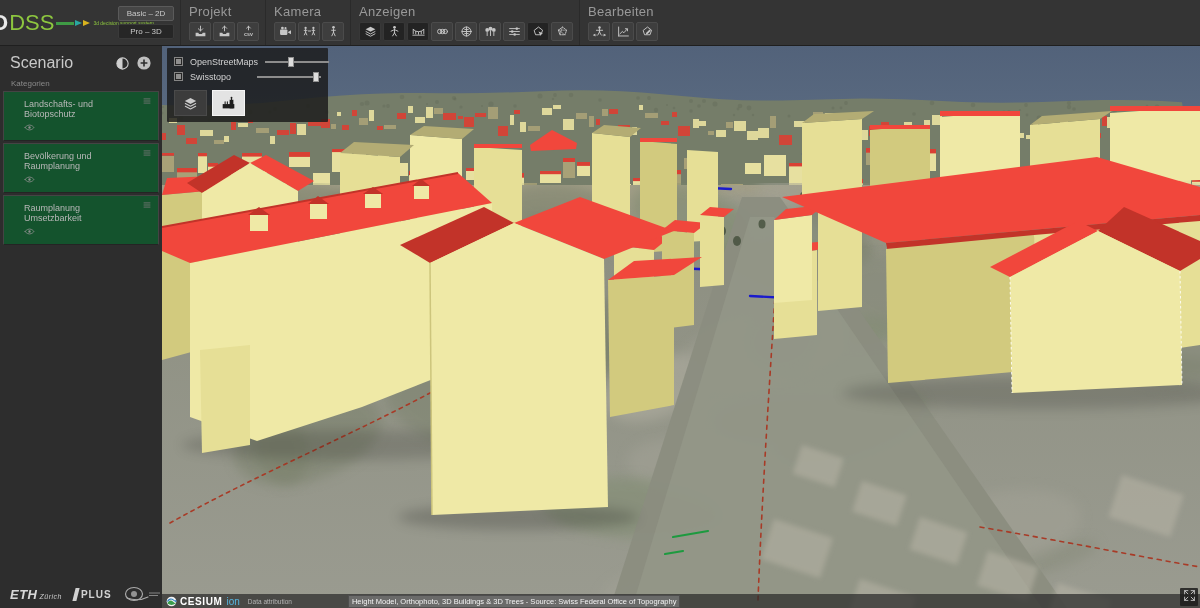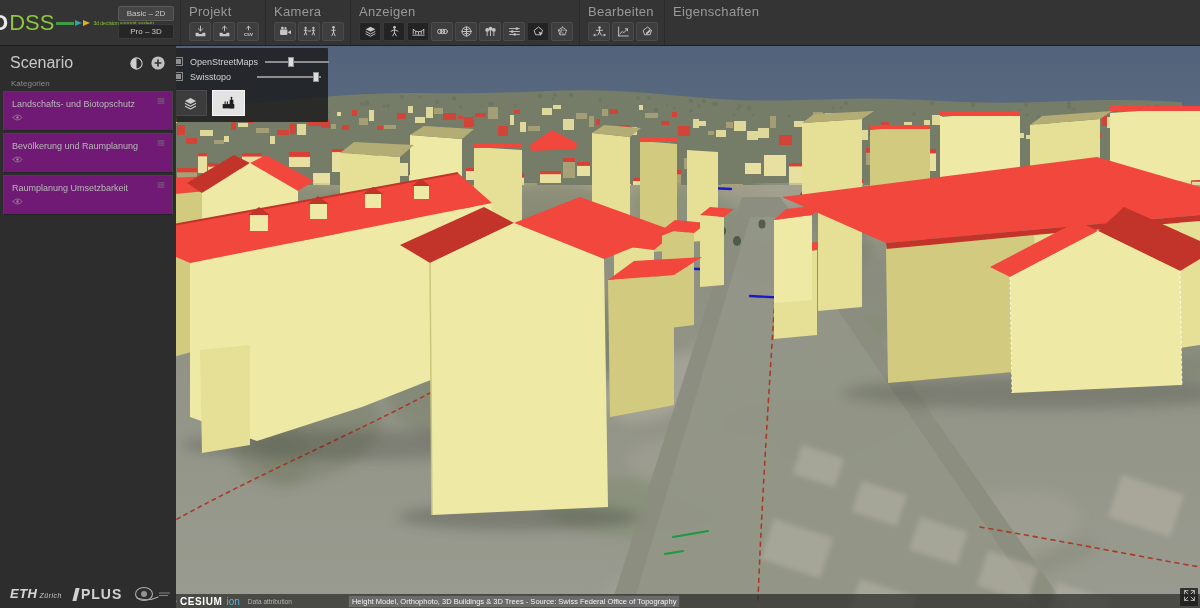--- a/index.html
+++ b/index.html
@@ -27,34 +27,34 @@
   .tb-label{font-size:13px;color:#999;letter-spacing:.3px;padding-top:1px}
   .tb-buttons{display:flex;gap:2px;margin-top:3px}
   .tb-btn{width:22px;height:19px;background:#3e3e3e;border:1px solid #4b4b4b;border-radius:2px;
           display:flex;align-items:center;justify-content:center;color:#c6c6c6;cursor:pointer;padding:0}
   .tb-btn.active{background:#232323;border-color:#383838}
   
   .icn .s{fill:none;stroke:currentColor;stroke-width:1.15;stroke-linecap:round;stroke-linejoin:round}
   .icn .f{fill:currentColor;stroke:none}
   .icn text{fill:currentColor;font-family:"Liberation Sans",sans-serif}
   
-  .sidebar{position:absolute;top:45px;left:0;width:176px;bottom:0;background:#2d2d2d;z-index:5}
+  .sidebar{position:absolute;top:45px;left:0;width:162px;bottom:0;background:#2d2d2d;z-index:5}
   .sb-header{display:flex;align-items:center;padding:9px 10px 3px}
   .sb-title{font-size:16px;color:#c9c9c9;flex:1;font-weight:400}
   .sb-hicon{color:#cfcfcf;margin-left:6px;cursor:pointer;display:flex}
   .sb-seclabel{font-size:8px;color:#8a8a8a;padding:4px 11px 3px}
-  .cat-card{margin:0 3px 2px;background:#701a75;border:1px solid #444;border-bottom-color:#242424;
-            padding:7px 8px 3px;position:relative;min-height:27px;cursor:pointer}
+  .cat-card{margin:0 3px 2px;background:#14532d;border:1px solid #444;border-bottom-color:#242424;
+            padding:7px 20px 3px;position:relative;min-height:27px;cursor:pointer}
   .cat-label{font-size:9px;color:#b8b8b8;padding-right:14px}
   .cat-eye{color:#8f8f8f;margin-top:2px;display:inline-flex;cursor:pointer}
   .cat-handle{position:absolute;top:3px;right:5px;color:#777;cursor:grab;display:flex}
-  .sb-footer{position:absolute;bottom:6px;left:10px;display:flex;align-items:flex-start;gap:12px;opacity:.9}
+  .sb-footer{position:absolute;bottom:6px;left:10px;display:flex;align-items:center;gap:12px;opacity:.9}
   .eth{color:#e9e9e9;font-weight:bold;font-style:italic;font-size:13px;letter-spacing:.5px;display:flex;align-items:baseline}
   .eth-sub{font-size:7px;font-weight:normal;color:#ddd;margin-left:2px}
-  .plus{display:flex;align-items:center;color:#e3e3e3;font-weight:bold;font-size:14px;letter-spacing:1px}
+  .plus{display:flex;align-items:center;color:#e3e3e3;font-weight:bold;font-size:10px;letter-spacing:1px}
   .plus-bar{width:4px;height:13px;background:#e3e3e3;transform:skewX(-14deg);margin-right:3px}
   .partner{color:#b9b9b9;display:flex}
   
   .scene{position:absolute;left:162px;top:45px;right:0;bottom:0;background:#5a6a7e;z-index:1;overflow:hidden;cursor:grab}
   .scene svg.world{position:absolute;inset:0;display:block}
   
   .layer-panel{position:absolute;left:5px;top:3px;width:147px;background:rgba(26,26,26,.82);
                padding:6px 7px;z-index:3;border-radius:1px}
   .lp-row{display:flex;align-items:center;height:15px;gap:7px}
   .lp-check{width:7px;height:7px;border:1px solid #858585;background:#262626;position:relative;cursor:pointer;flex:none}
@@ -275,23 +275,20 @@
           </button>
           <button class="tb-btn">
             <span style="display: flex;">
               <svg class="icn" viewBox="0 0 16 16" width="13" height="13">
                 <path class="s" d="M3 6.4L8 2.5l5 3.9-1.9 5.6H4.9z"></path>
                 <path class="f" d="M6.5 9.6l4.1-4.1 1.6 1.6-4.1 4.1-2.2.6z"></path>
               </svg>
             </span>
           </button>
         </div>
-      </div>
-      <div class="tb-section grow">
-        <div class="tb-label">Eigenschaften</div>
       </div>
     </div>
 </div>
 
 <div class="sidebar">
   <div class="sb-header">
     <div class="sb-title">Scenario</div>
     <span class="sb-hicon">
         <svg class="icn" viewBox="0 0 16 16" width="15" height="15">
           <circle class="s" cx="8" cy="8" r="6"></circle>

